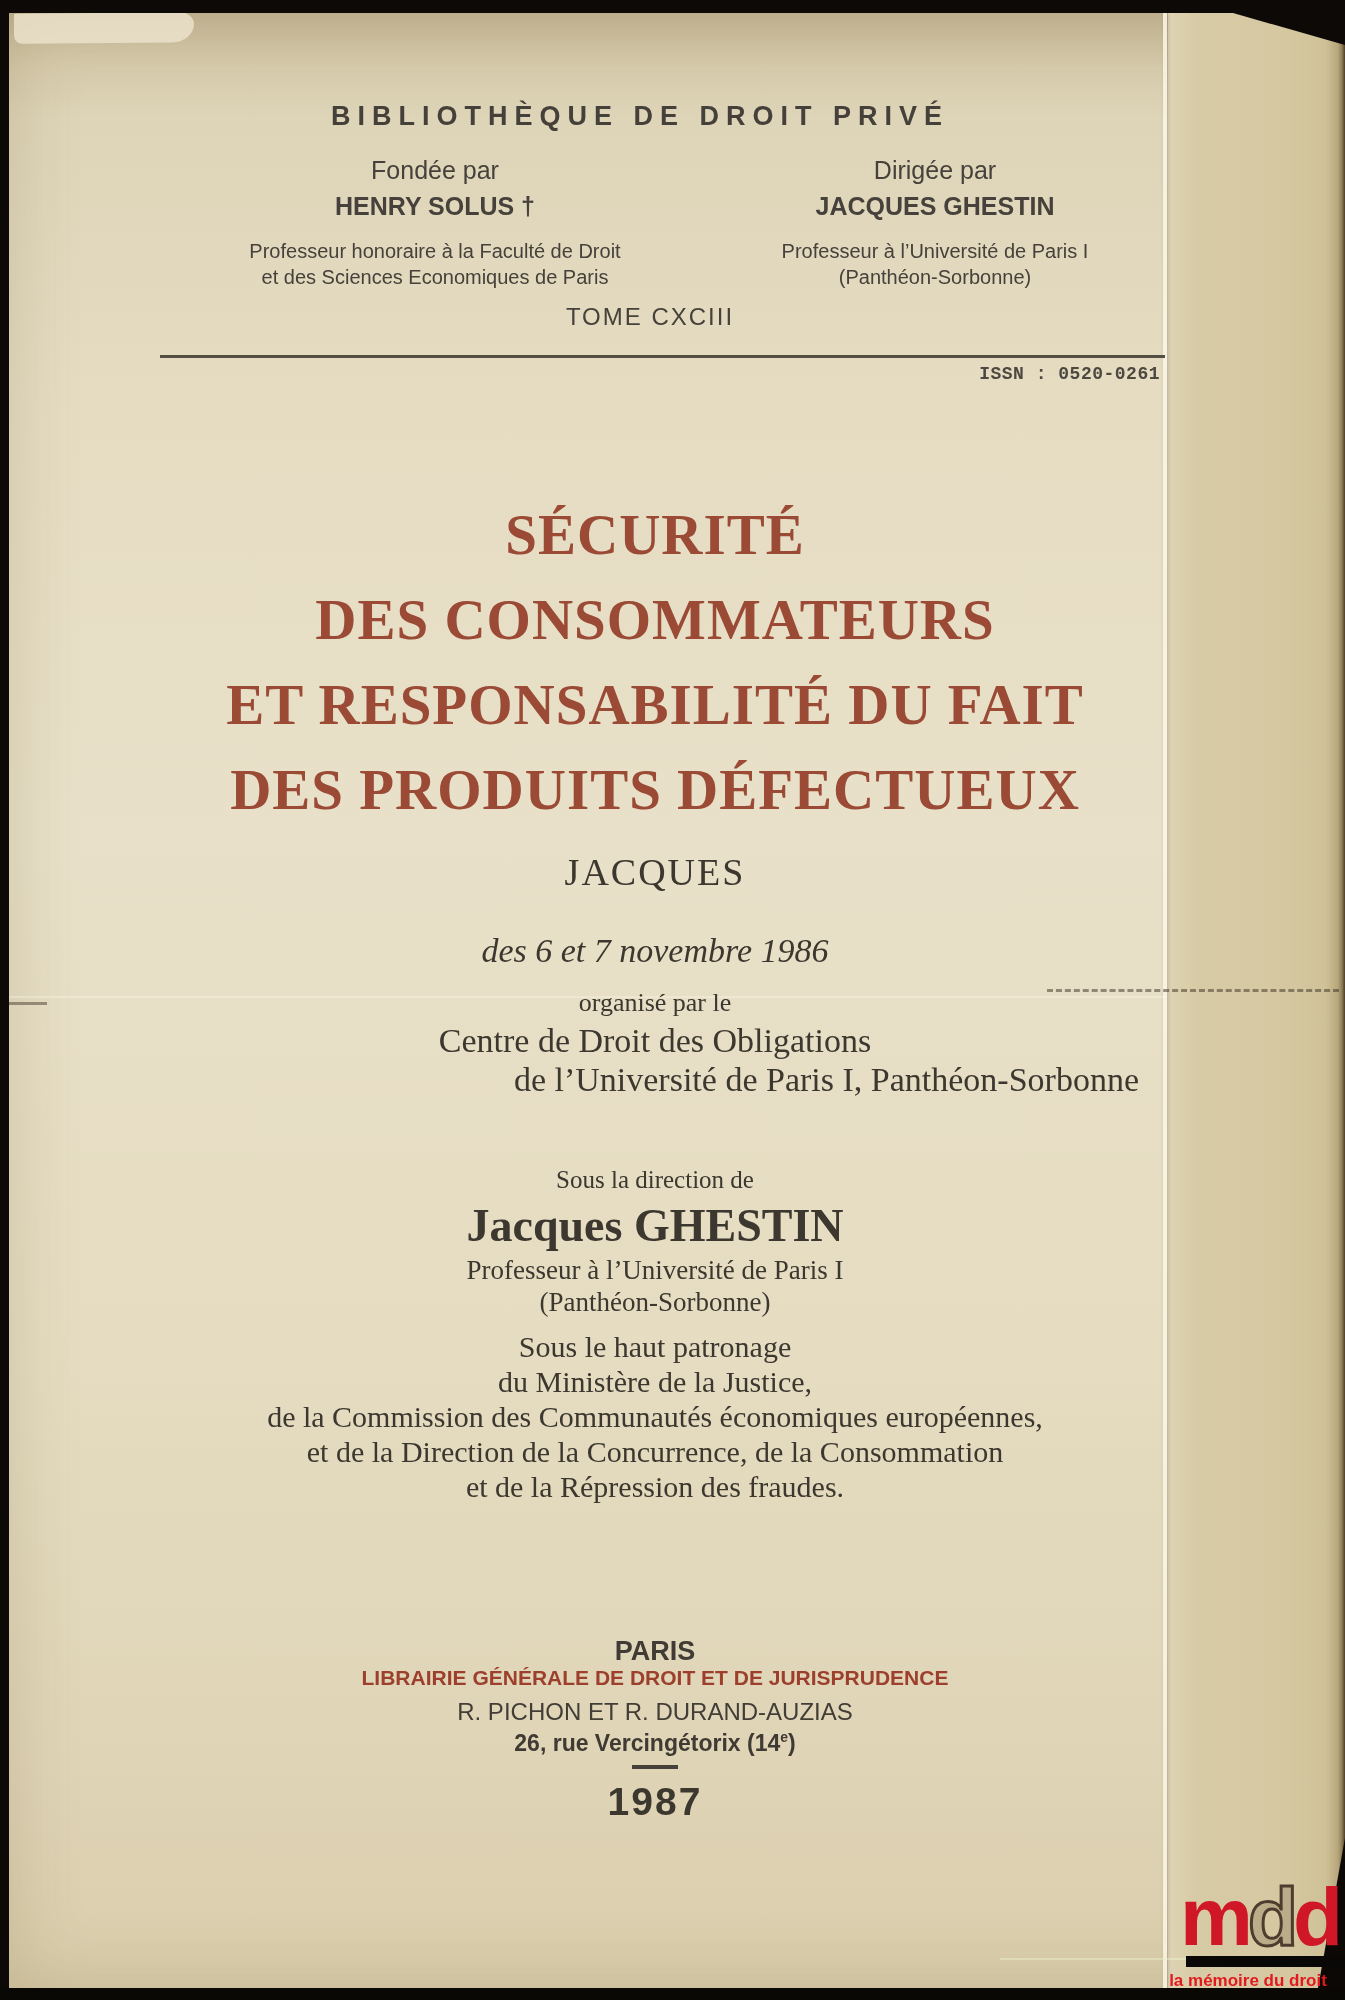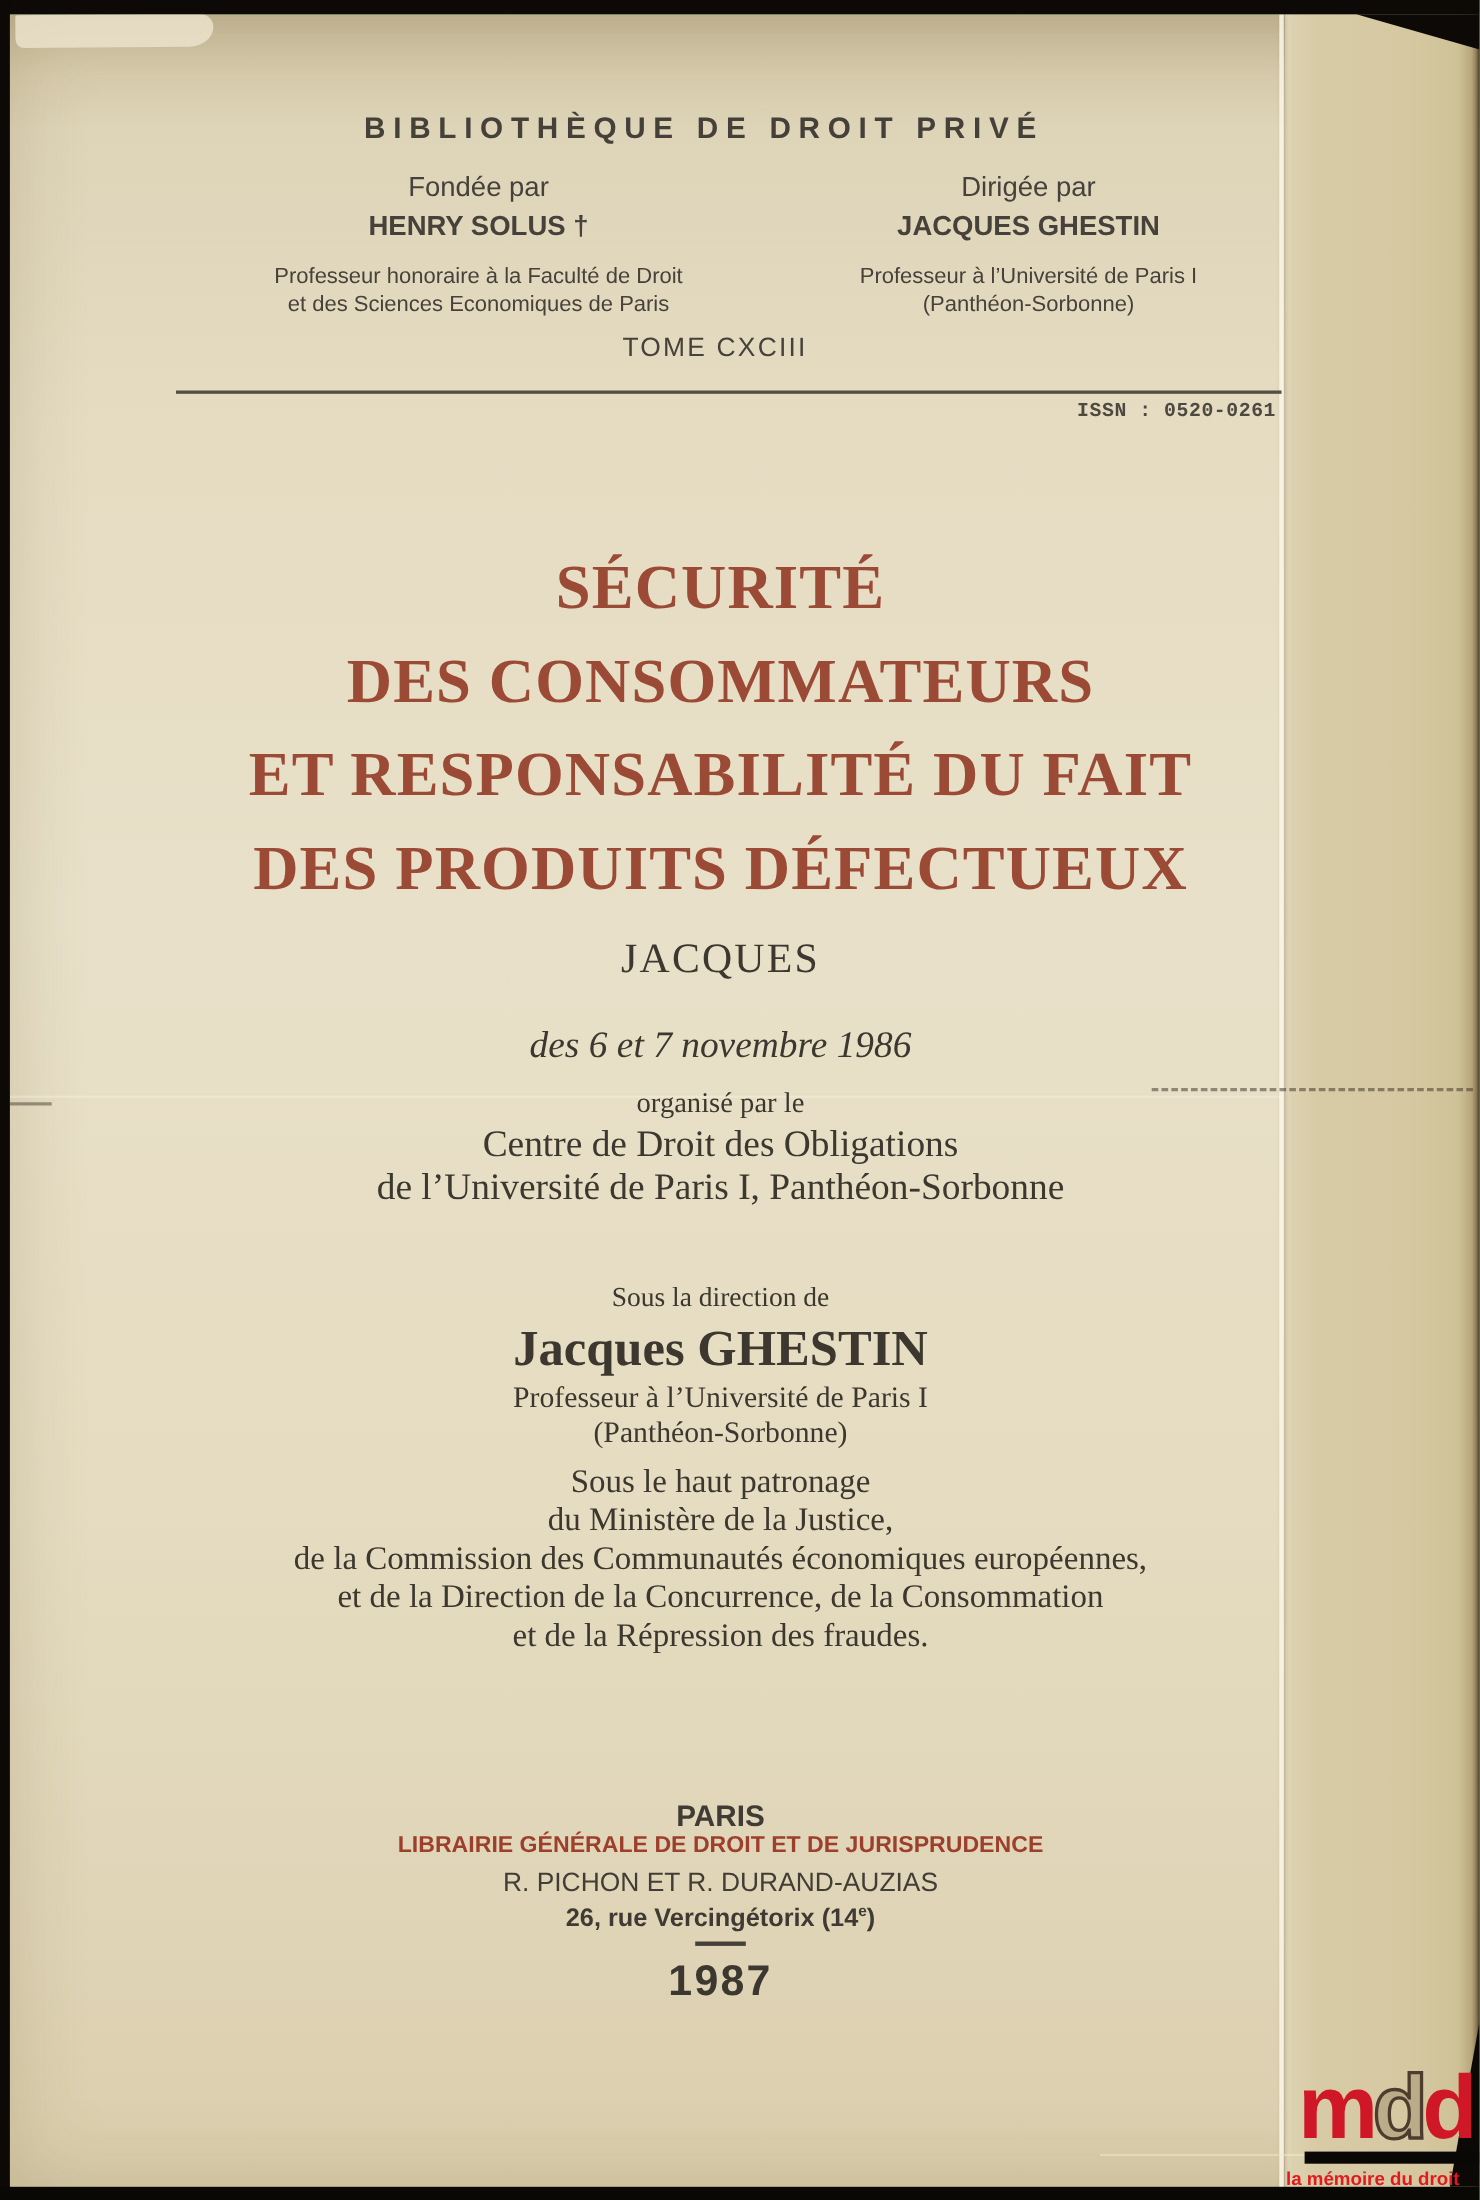--- a/index.html
+++ b/index.html
@@ -62,21 +62,21 @@
   #rule { position:absolute; left:160px; top:355px; width:1005px; height:3px; background:#544e43; }
   #issn { left:860px; top:364px; width:300px; text-align:right; font-size:18px; font-weight:bold; letter-spacing:.5px; color:#4e4940;font-family:Liberation Mono, monospace; }
 
   #main-title { left:155px; top:492px; width:1000px; font-family:"Liberation Serif", serif;
                 font-weight:bold; font-size:57px; line-height:85px; letter-spacing:1px; color:#9b4a36; }
 
   #colloque-heading { left:155px; top:850px;  width:1000px; font-size:38px; letter-spacing:2px; }
   #colloque-dates   { left:155px; top:905px;  width:1000px; font-size:34px; font-style:italic;margin-top:27px; }
   #organised-by     { left:155px; top:988px;  width:1000px; font-size:26px; }
   #organiser1       { left:155px; top:1022px; width:1000px; font-size:34px; }
-  #organiser2       { left:155px; top:1061px; width:1000px; font-size:34px; }
+  #organiser2       { left:139px; top:1061px; width:1000px; font-size:34px;text-align:right; }
 
   #direction-label { left:155px; top:1166px; width:1000px; font-size:25px; }
   #direction-name  { left:155px; top:1199px; width:1000px; font-size:46px; font-weight:bold; }
   #direction-role1 { left:155px; top:1255px; width:1000px; font-size:27px; }
   #direction-role2 { left:155px; top:1287px; width:1000px; font-size:27px; }
 
   #patronage { left:155px; top:1329px; width:1000px; font-size:30px; line-height:35px; }
 
   #pub-city    { left:155px; top:1636px; width:1000px; font-size:27px; font-weight:bold; color:#403b34; }
   #pub-house   { left:155px; top:1666px; width:1000px; font-size:21px; font-weight:bold; color:#9c3f2c; }

